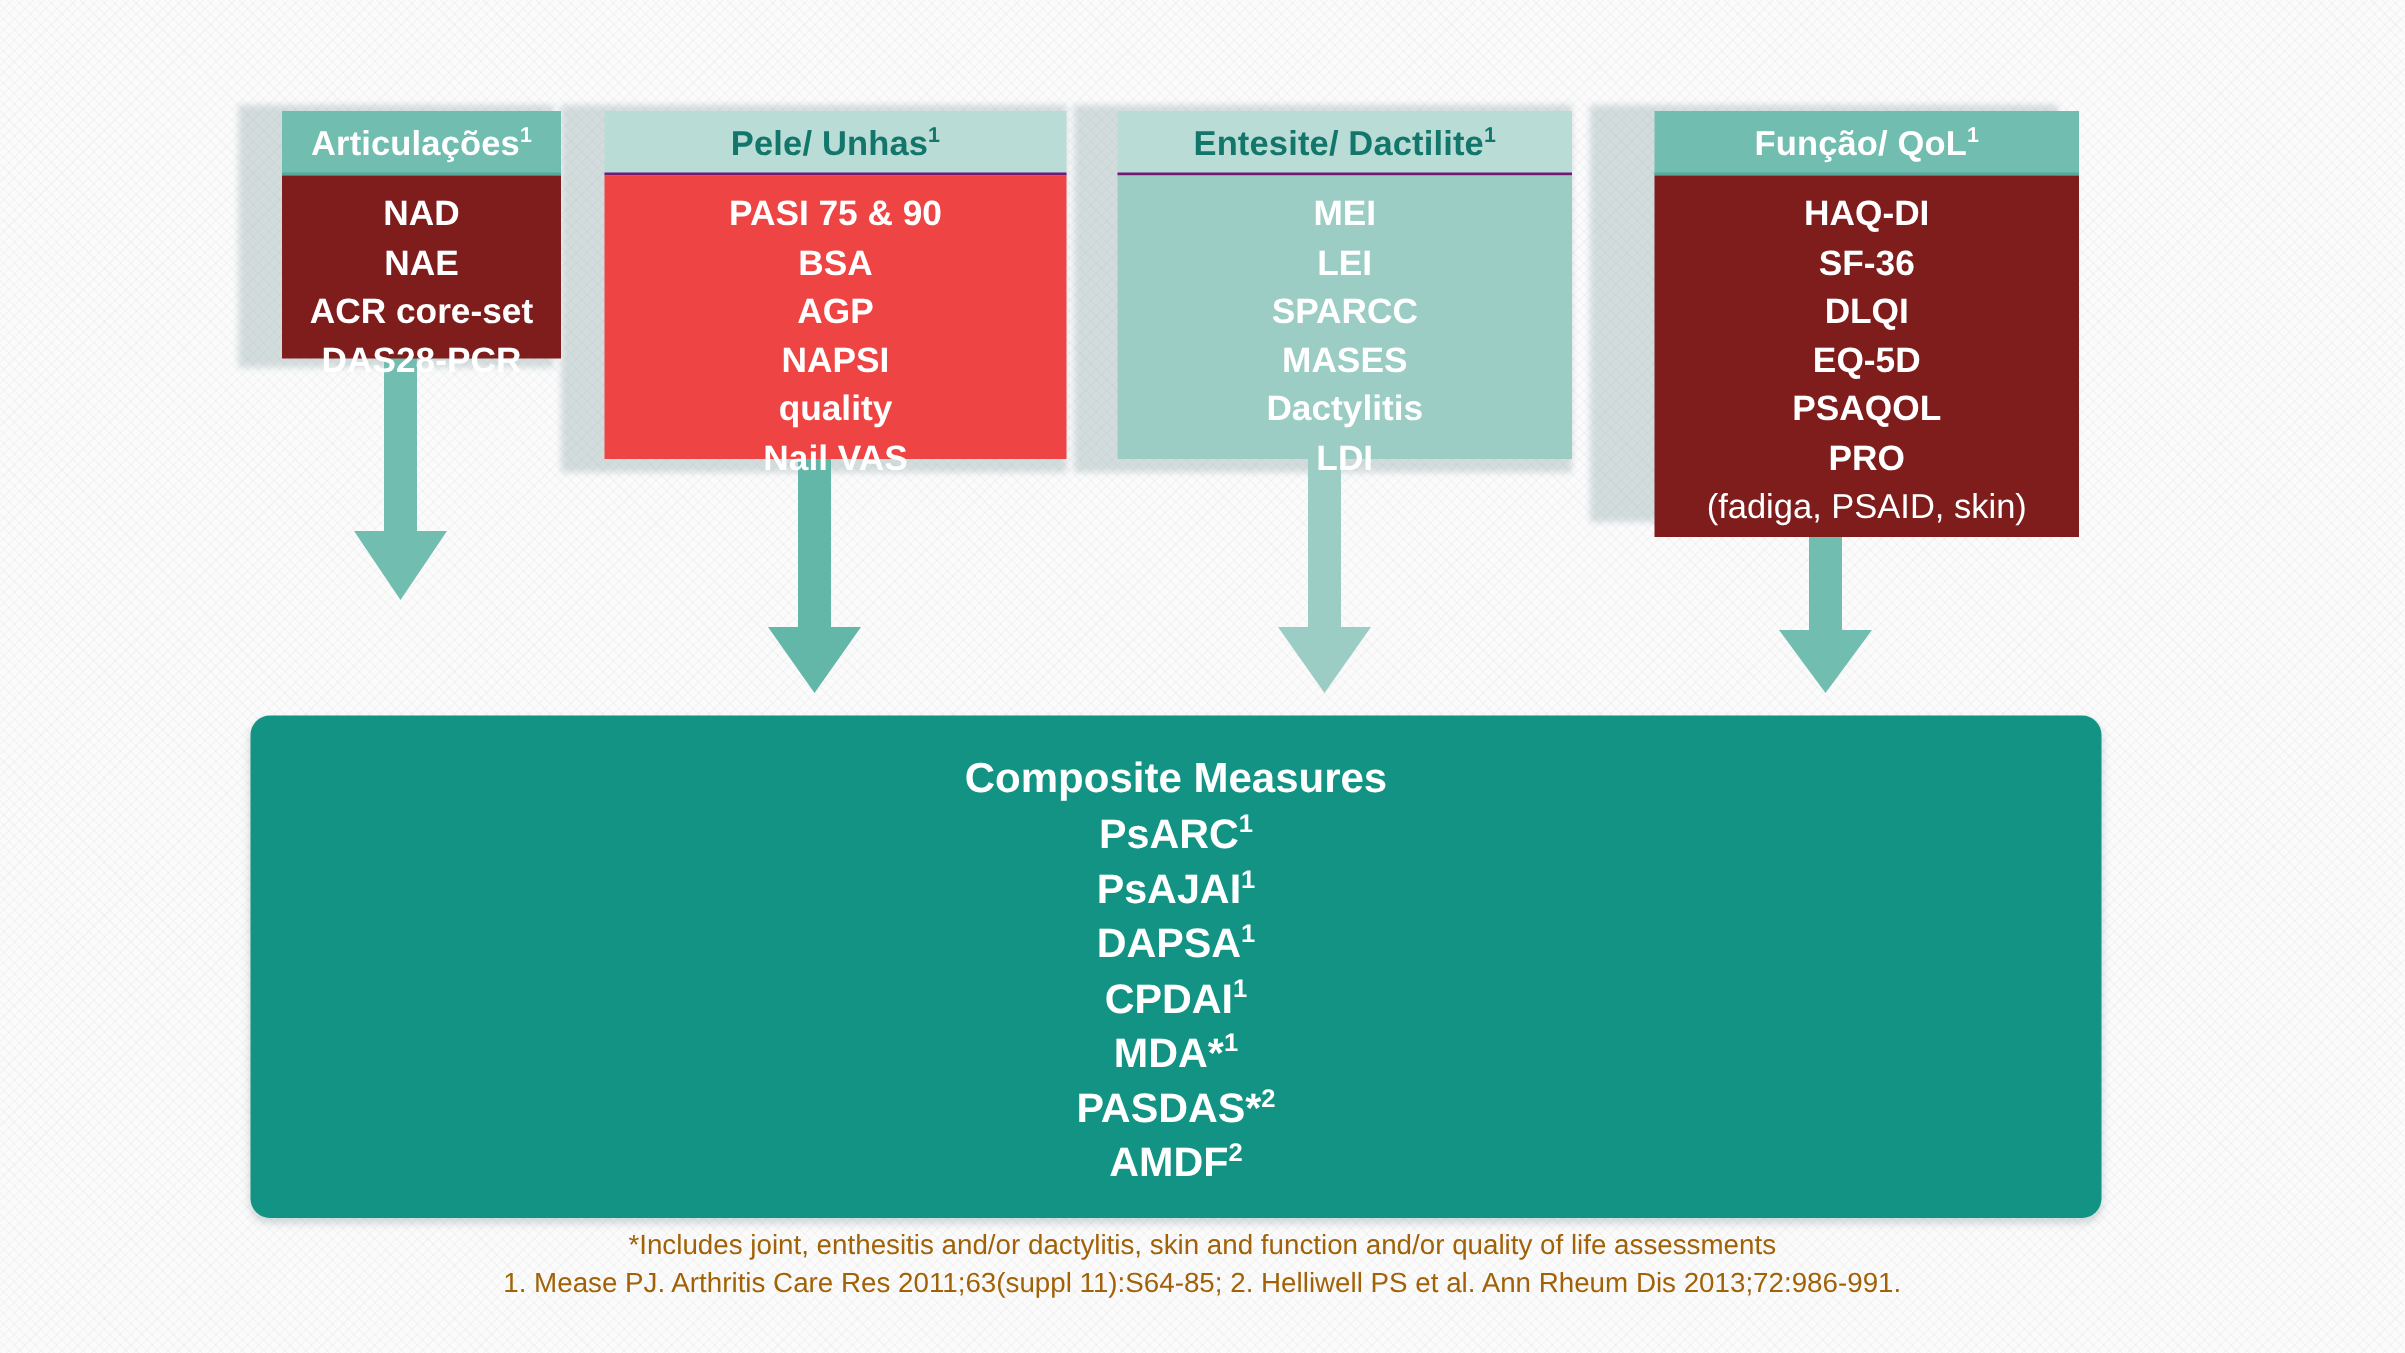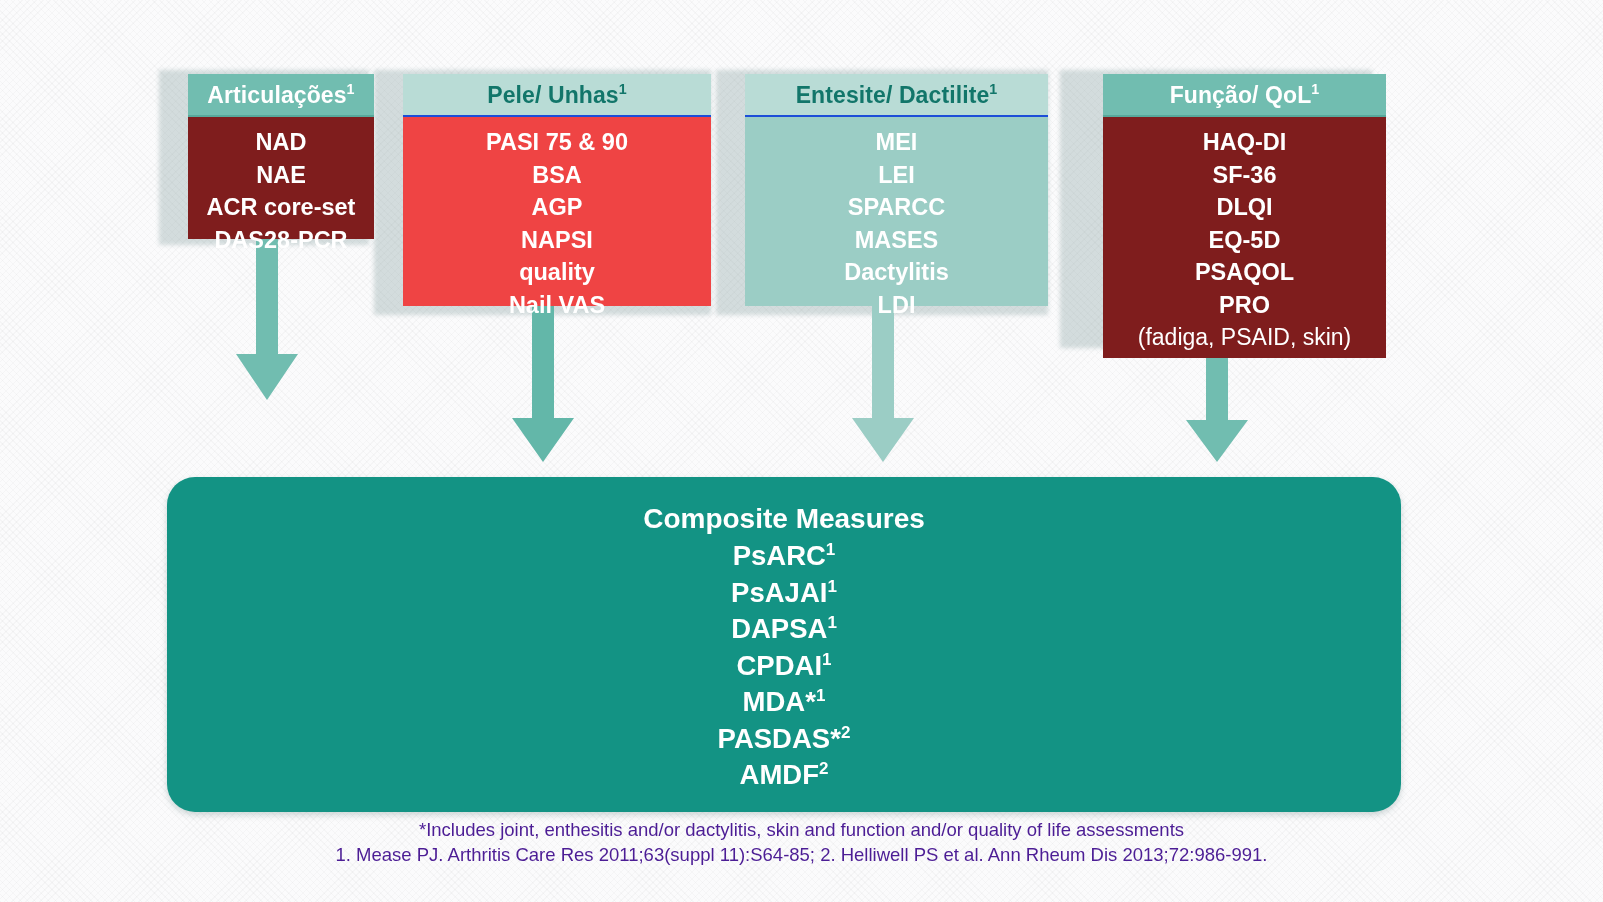--- a/index.html
+++ b/index.html
@@ -69,21 +69,21 @@
     color: #ffffff;
     border-bottom: 2px solid #58a89b;
   }
   .theme-a .col-body {
     background: #7f1d1d;
   }
   
   .theme-b .col-header {
     background: #b9dcd6;
     color: #12766a;
-    border-bottom: 2px solid #1d4ed8;
+    border-bottom: 2px solid #701a75;
   }
   .theme-b.dark .col-body { background: #ef4444; }
   .theme-b.pale .col-body { background: #9bcdc5; }
 
   
   .shadow-plate {
     position: absolute;
     background: rgba(120,150,148,0.30);
     filter: blur(2px);
     z-index: 0;
@@ -94,21 +94,21 @@
   .arrow { position: absolute; z-index: 1; }
 
   
   #composite {
     position: absolute;
     left: 167px;
     top: 477px;
     width: 1234px;
     height: 335px;
     background: #139384;
-    border-radius: 28px;
+    border-radius: 13px;
     z-index: 3;
     box-shadow: 0 3px 6px rgba(100,130,128,0.30);
   }
   #composite-inner {
     text-align: center;
     color: #ffffff;
     font-weight: bold;
     padding-top: 23px;
   }
   #composite-inner .cm-line {
@@ -122,21 +122,21 @@
     line-height: 38px;
   }
 
   
   #footnotes {
     position: absolute;
     left: 0;
     top: 817px;
     width: 1603px;
     text-align: center;
-    color: #4c1d95;
+    color: #a16207;
     font-size: 18.5px;
     line-height: 25px;
     z-index: 4;
   }
   #footnotes .fn-line { display: block; white-space: nowrap; }
 </style>
 </head>
 <body>
 
 <div id="slide">

